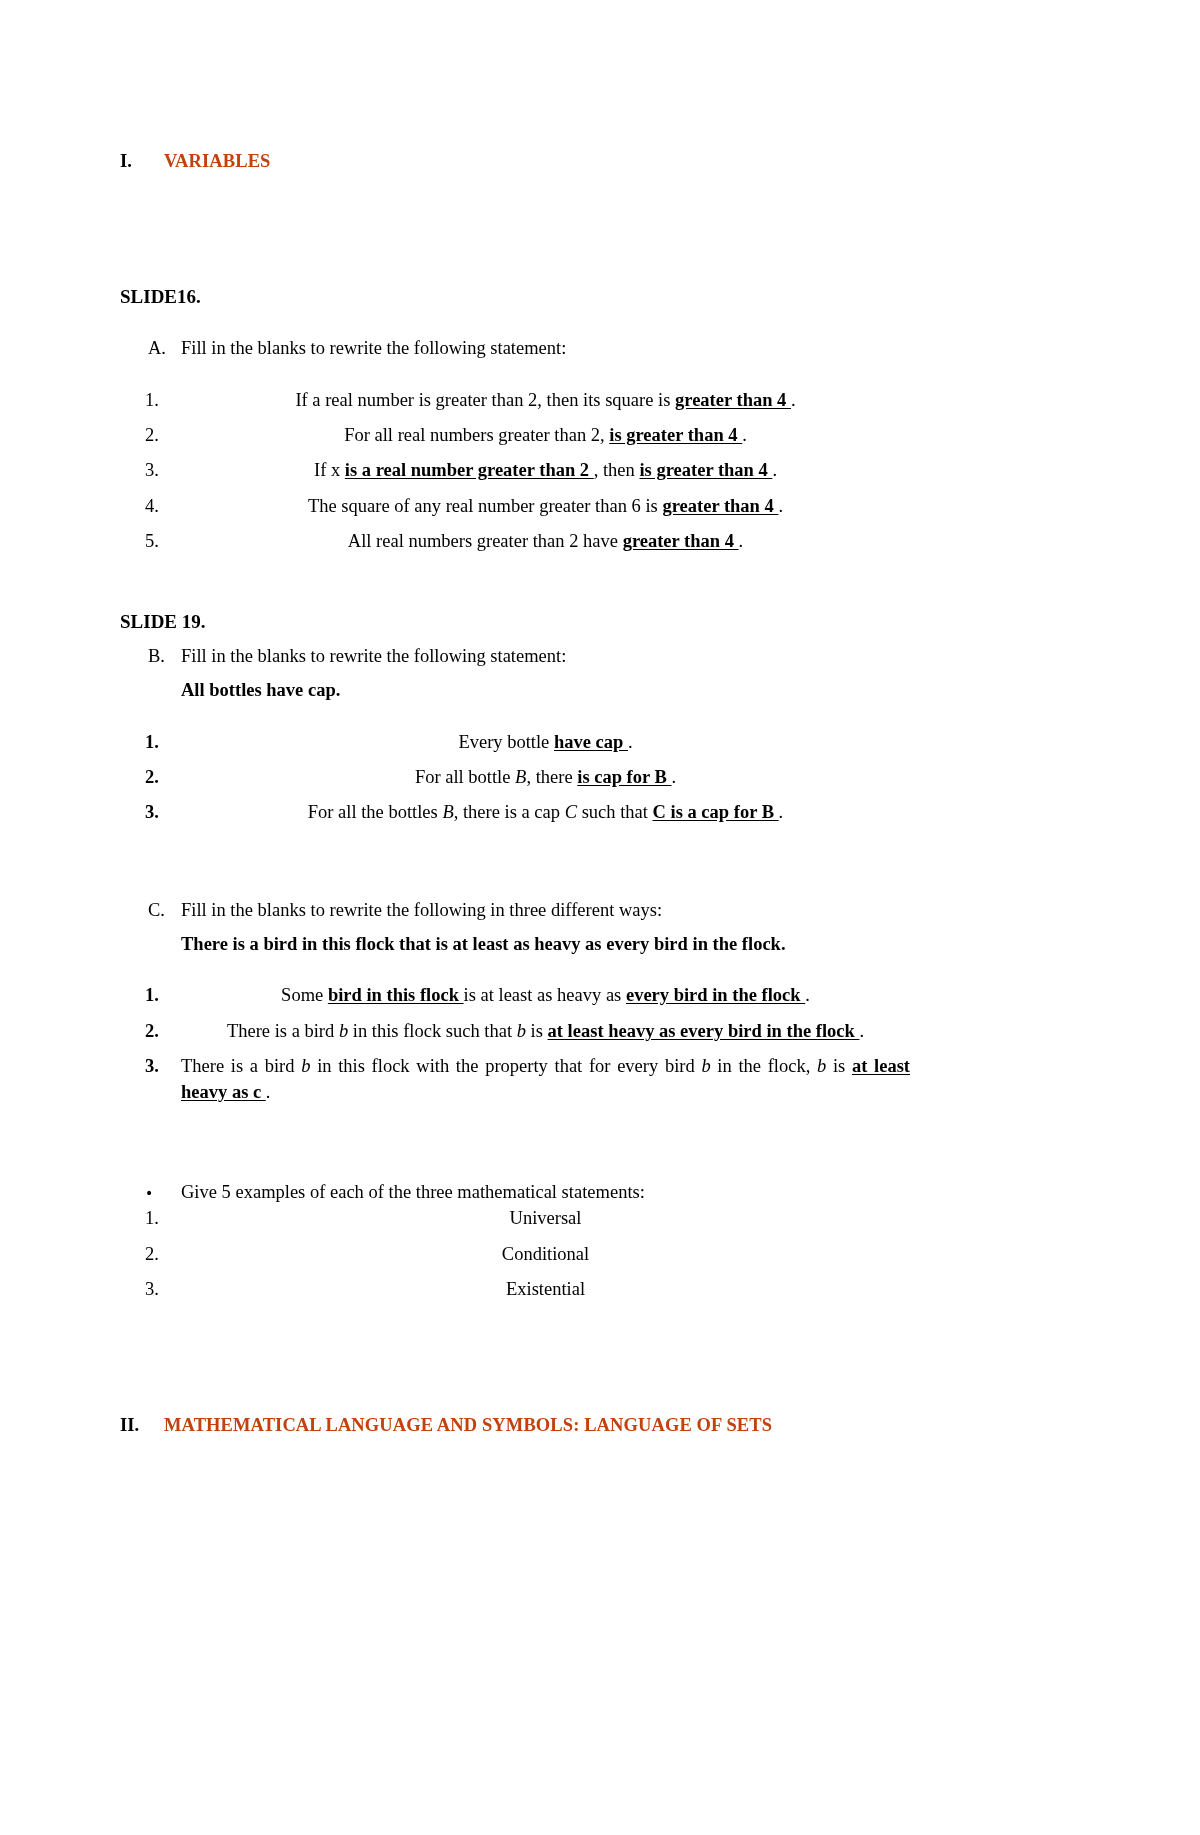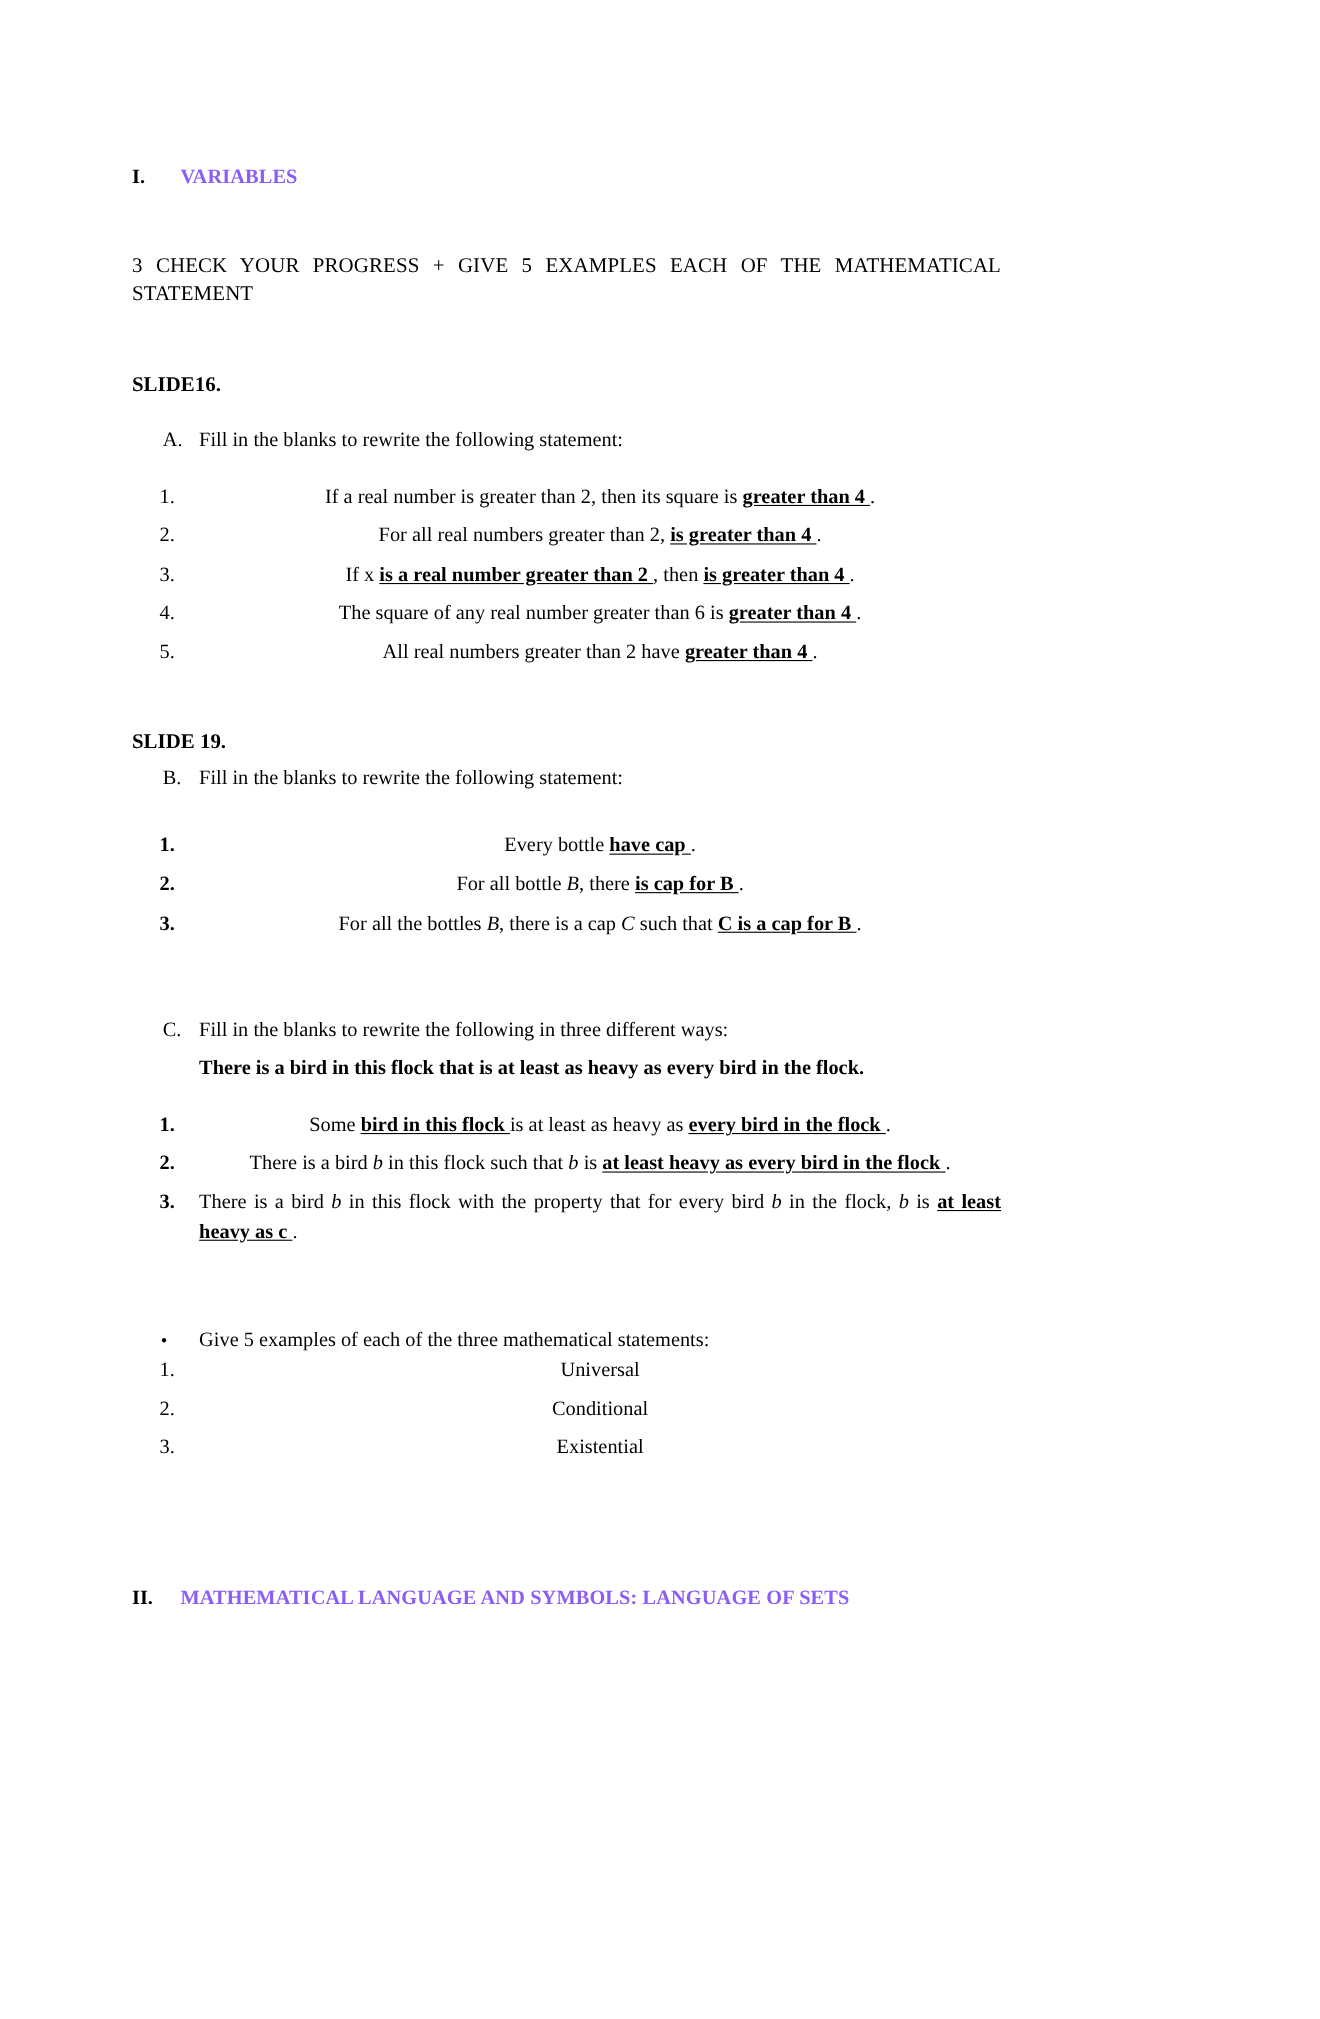--- a/index.html
+++ b/index.html
@@ -37,21 +37,21 @@
     font-size: 18.5px;
     margin: 0;
     line-height: 1.25;
   }
   .roman-heading .numeral {
     width: 44px;
     flex: 0 0 44px;
     color: #000000;
   }
   .roman-heading .label {
-    color: #8b5cf6;
+    color: #c2410c;
     letter-spacing: 0.1px;
   }
 
   
   .intro {
     font-size: 19px;
     line-height: 1.38;
     text-align: justify;
     margin: 0;
     letter-spacing: 0.1px;
@@ -152,21 +152,20 @@
 <div class="page">
   <div class="content">
 
     <div class="roman-heading">
       <span class="numeral">I.</span>
       <span class="label">VARIABLES</span>
     </div>
 
     <div class="sp-xl"></div>
 
-    <p class="intro">3 CHECK YOUR PROGRESS + GIVE 5 EXAMPLES EACH OF THE MATHEMATICAL STATEMENT</p>
 
     <div class="sp-xl"></div>
 
     <p class="slide-heading">SLIDE16.</p>
 
     <div class="sp-m"></div>
 
     <div class="lettered">
       <span class="marker">A.</span>
       <span class="body">Fill in the blanks to rewrite the following statement:</span>
@@ -213,20 +212,21 @@
 
     <div class="sp-xs"></div>
 
     <div class="lettered">
       <span class="marker">B.</span>
       <span class="body">Fill in the blanks to rewrite the following statement:</span>
     </div>
 
     <div class="sp-xs"></div>
 
+    <p class="statement">All bottles have cap.</p>
 
     <div class="sp-m"></div>
 
     <div class="numbered bold-marker">
       <span class="marker">1.</span>
       <span class="body"><span>Every bottle </span><span class="blank"> have cap </span><span> .</span></span>
     </div>
 
     <div class="sp-xs"></div>
 

